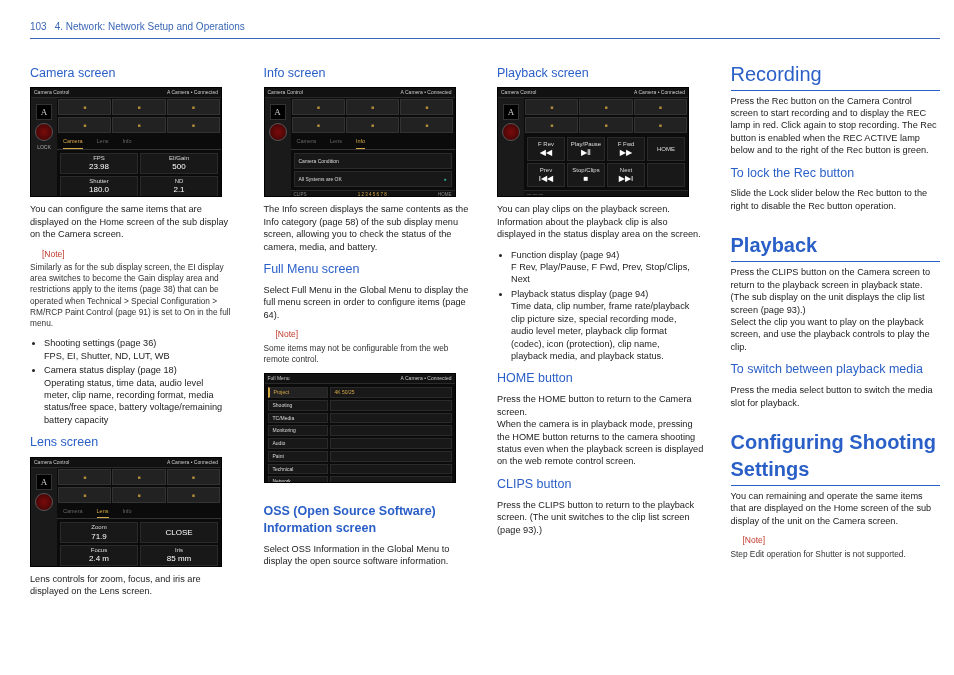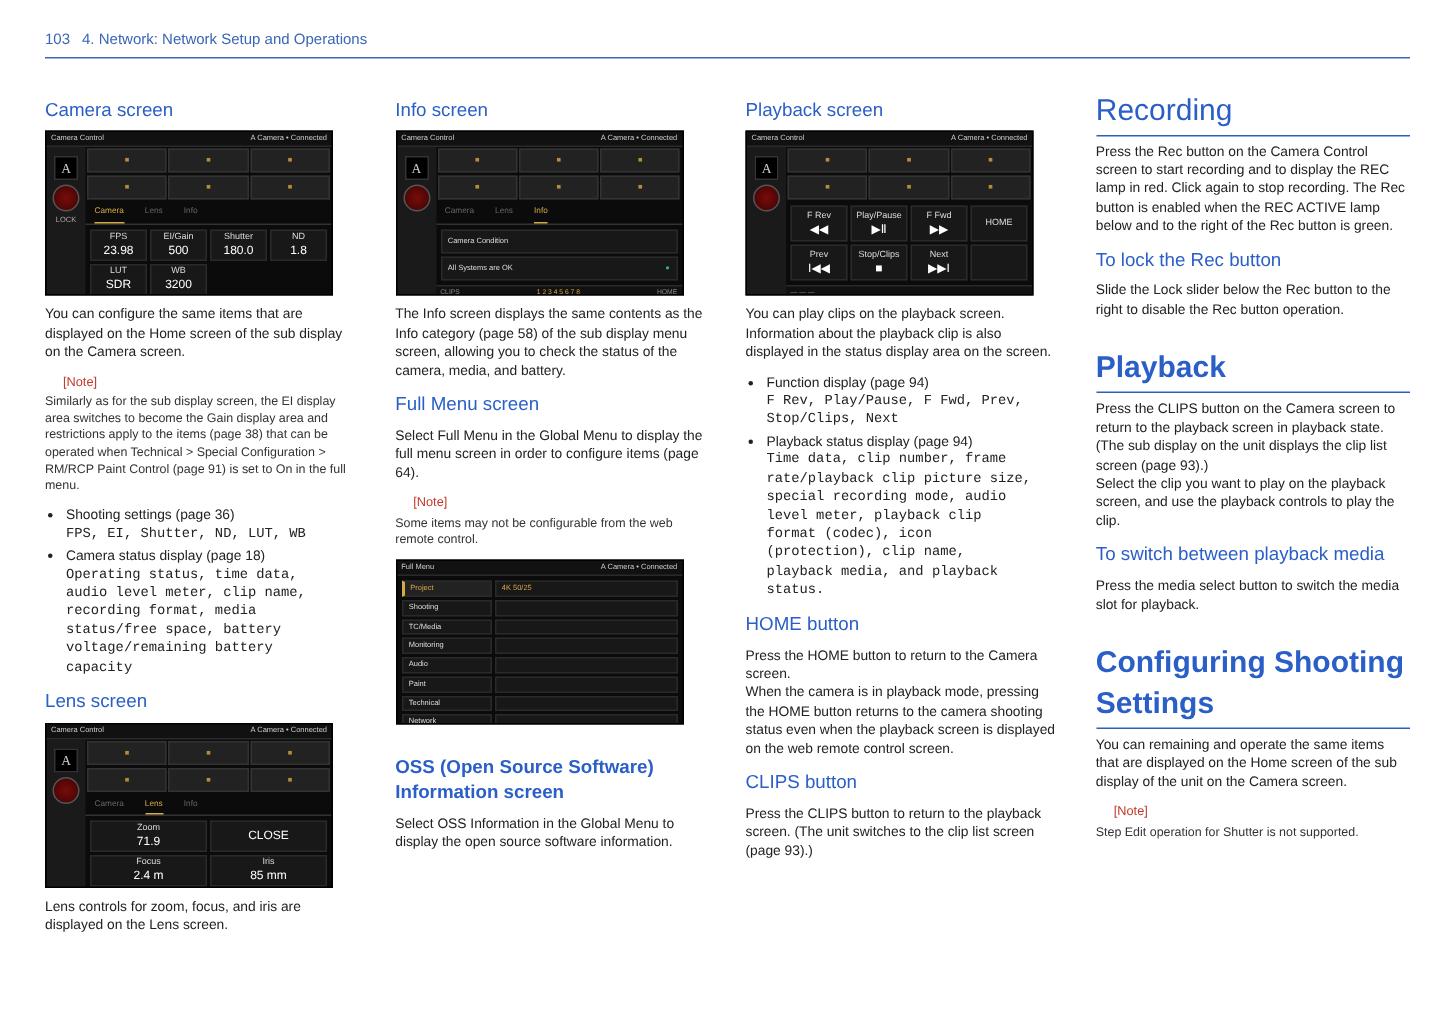--- a/index.html
+++ b/index.html
@@ -73,21 +73,20 @@
     margin: 4px 16px 8px 0;
     padding-left: 14px;
   }
   ul.bullets li {
     margin-bottom: 2px;
   }
   .sub {
     display:block;
     padding-left: 0px;
     font-size: 9.2px;
-    font-family: Liberation Mono, monospace;
   }
 
   
   .mockup {
     width: 190px;
     height: 108px;
     background: #0b0b0b;
     border: 1px solid #000;
     margin-bottom: 6px;
     position: relative;
@@ -136,21 +135,21 @@
     font-size:5.5px;
     border-bottom:1px solid #333;
     padding: 2px 6px 0 6px;
     gap: 14px;
   }
   .m-tab { color:#666; padding: 2px 0;}
   .m-tab.active { color:#d6a947; border-bottom:1px solid #d6a947;}
   .m-grid {
     flex:1;
     display:grid;
-    grid-template-columns: repeat(4, 1fr);
+    grid-template-columns: repeat(2, 1fr);
     gap:2px;
     padding:3px 3px 3px 3px;
   }
   .m-cell {
     background:#181818;
     border:1px solid #2a2a2a;
     display:flex;
     flex-direction:column;
     justify-content:center;
     align-items:center;
@@ -230,21 +229,21 @@
               <div class="m-cell">
                   <span>EI/Gain</span>
                   <span class="big">500</span>
                 </div>
               <div class="m-cell">
                   <span>Shutter</span>
                   <span class="big m-orange">180.0</span>
                 </div>
               <div class="m-cell">
                   <span>ND</span>
-                  <span class="big">1.8</span>
+                  <span class="big">2.1</span>
                 </div>
               <div class="m-cell">
                   <span>LUT</span>
                   <span class="big">SDR</span>
                 </div>
               <div class="m-cell">
                   <span>WB</span>
                   <span class="big m-orange">3200</span>
                 </div>
             </div>

